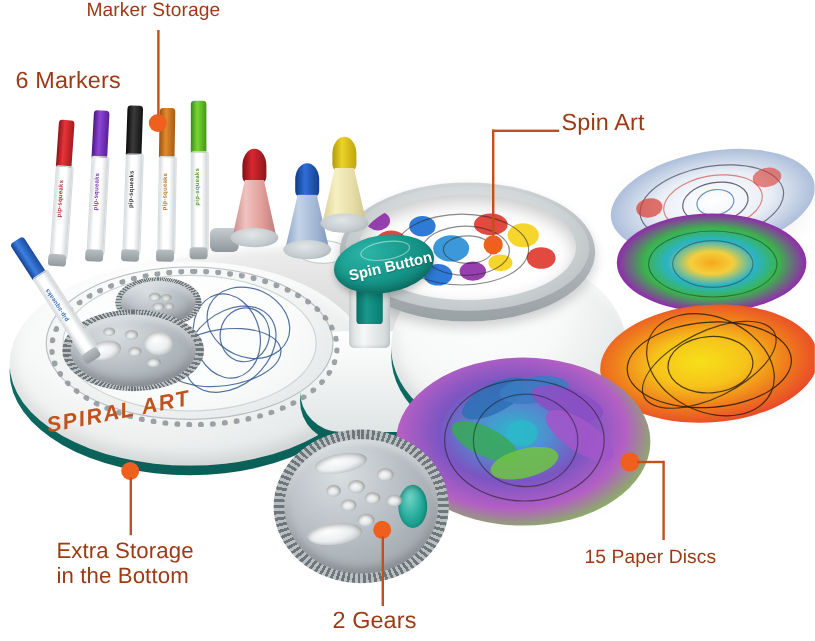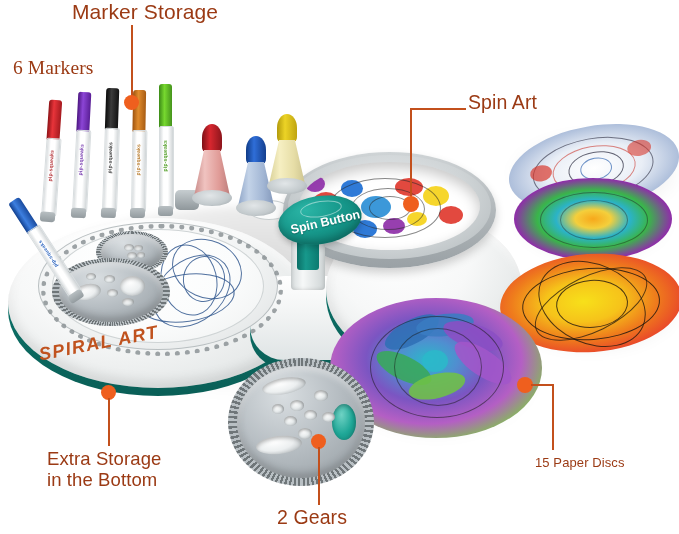--- a/index.html
+++ b/index.html
@@ -9,27 +9,27 @@
     -webkit-font-smoothing:antialiased;
   }
   #stage{position:absolute;left:0;top:0;width:679px;height:534px;background:#fff;}
 
   
   .callout{
     position:absolute;color:#9b3a14;white-space:pre;
     font-family:"Liberation Sans", sans-serif;
     letter-spacing:.1px;line-height:1.12;
   }
-  .c-marker-storage{left:72px;top:0px;font-size:21px;}
-  .c-six-markers{left:13px;top:57px;font-size:19.5px;font-family:Liberation Serif, serif;}
+  .c-marker-storage{left:72px;top:0px;font-size:16px;}
+  .c-six-markers{left:13px;top:57px;font-size:19.5px;}
   .c-ink-bottles{left:181px;top:86px;font-size:19.5px;}
   .c-spin-art{left:468px;top:92px;font-size:19.5px;}
   .c-extra-storage{left:47px;top:449px;font-size:18.5px;text-align:left;}
   .c-three-gears{left:277px;top:507px;font-size:19.5px;}
-  .c-paper-discs{left:487px;top:456px;font-size:13px;margin-left:48px;}
+  .c-paper-discs{left:487px;top:456px;font-size:16px;}
 
   
   .lead{position:absolute;background:#c3501c;}
   .lead-v{width:1.6px;}
   .lead-h{height:1.6px;}
   .dot{position:absolute;border-radius:50%;background:#ef5f1e;}
 
   
   .base-shadow{
     position:absolute;border-radius:50%;

